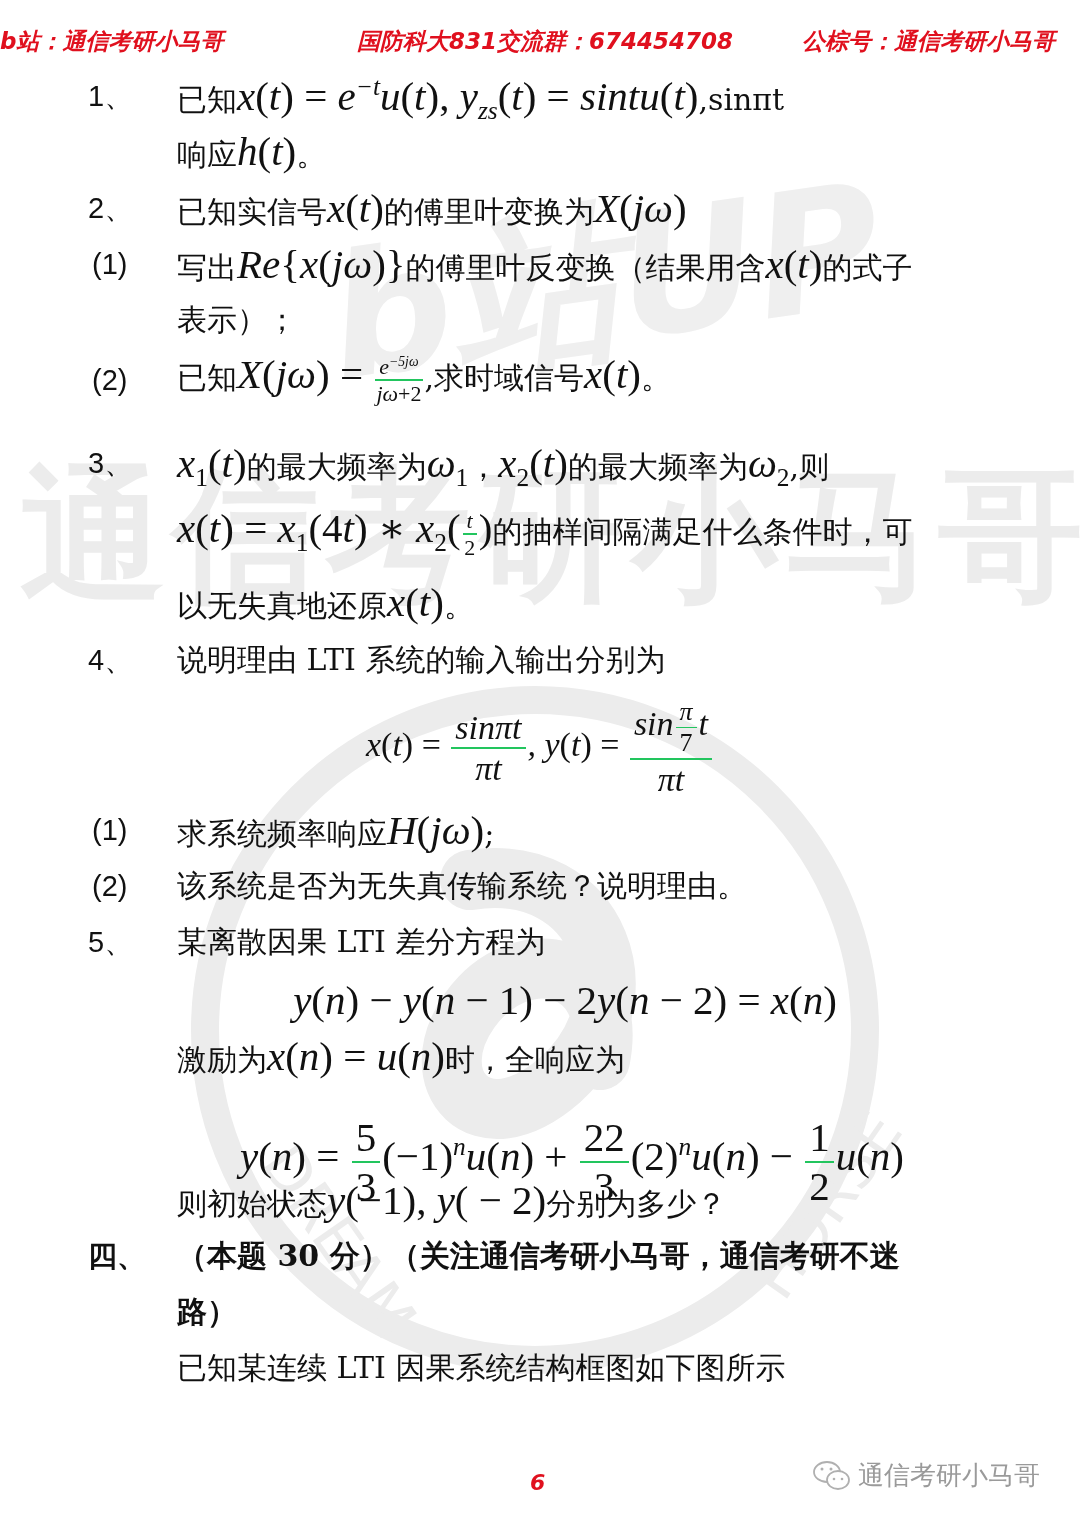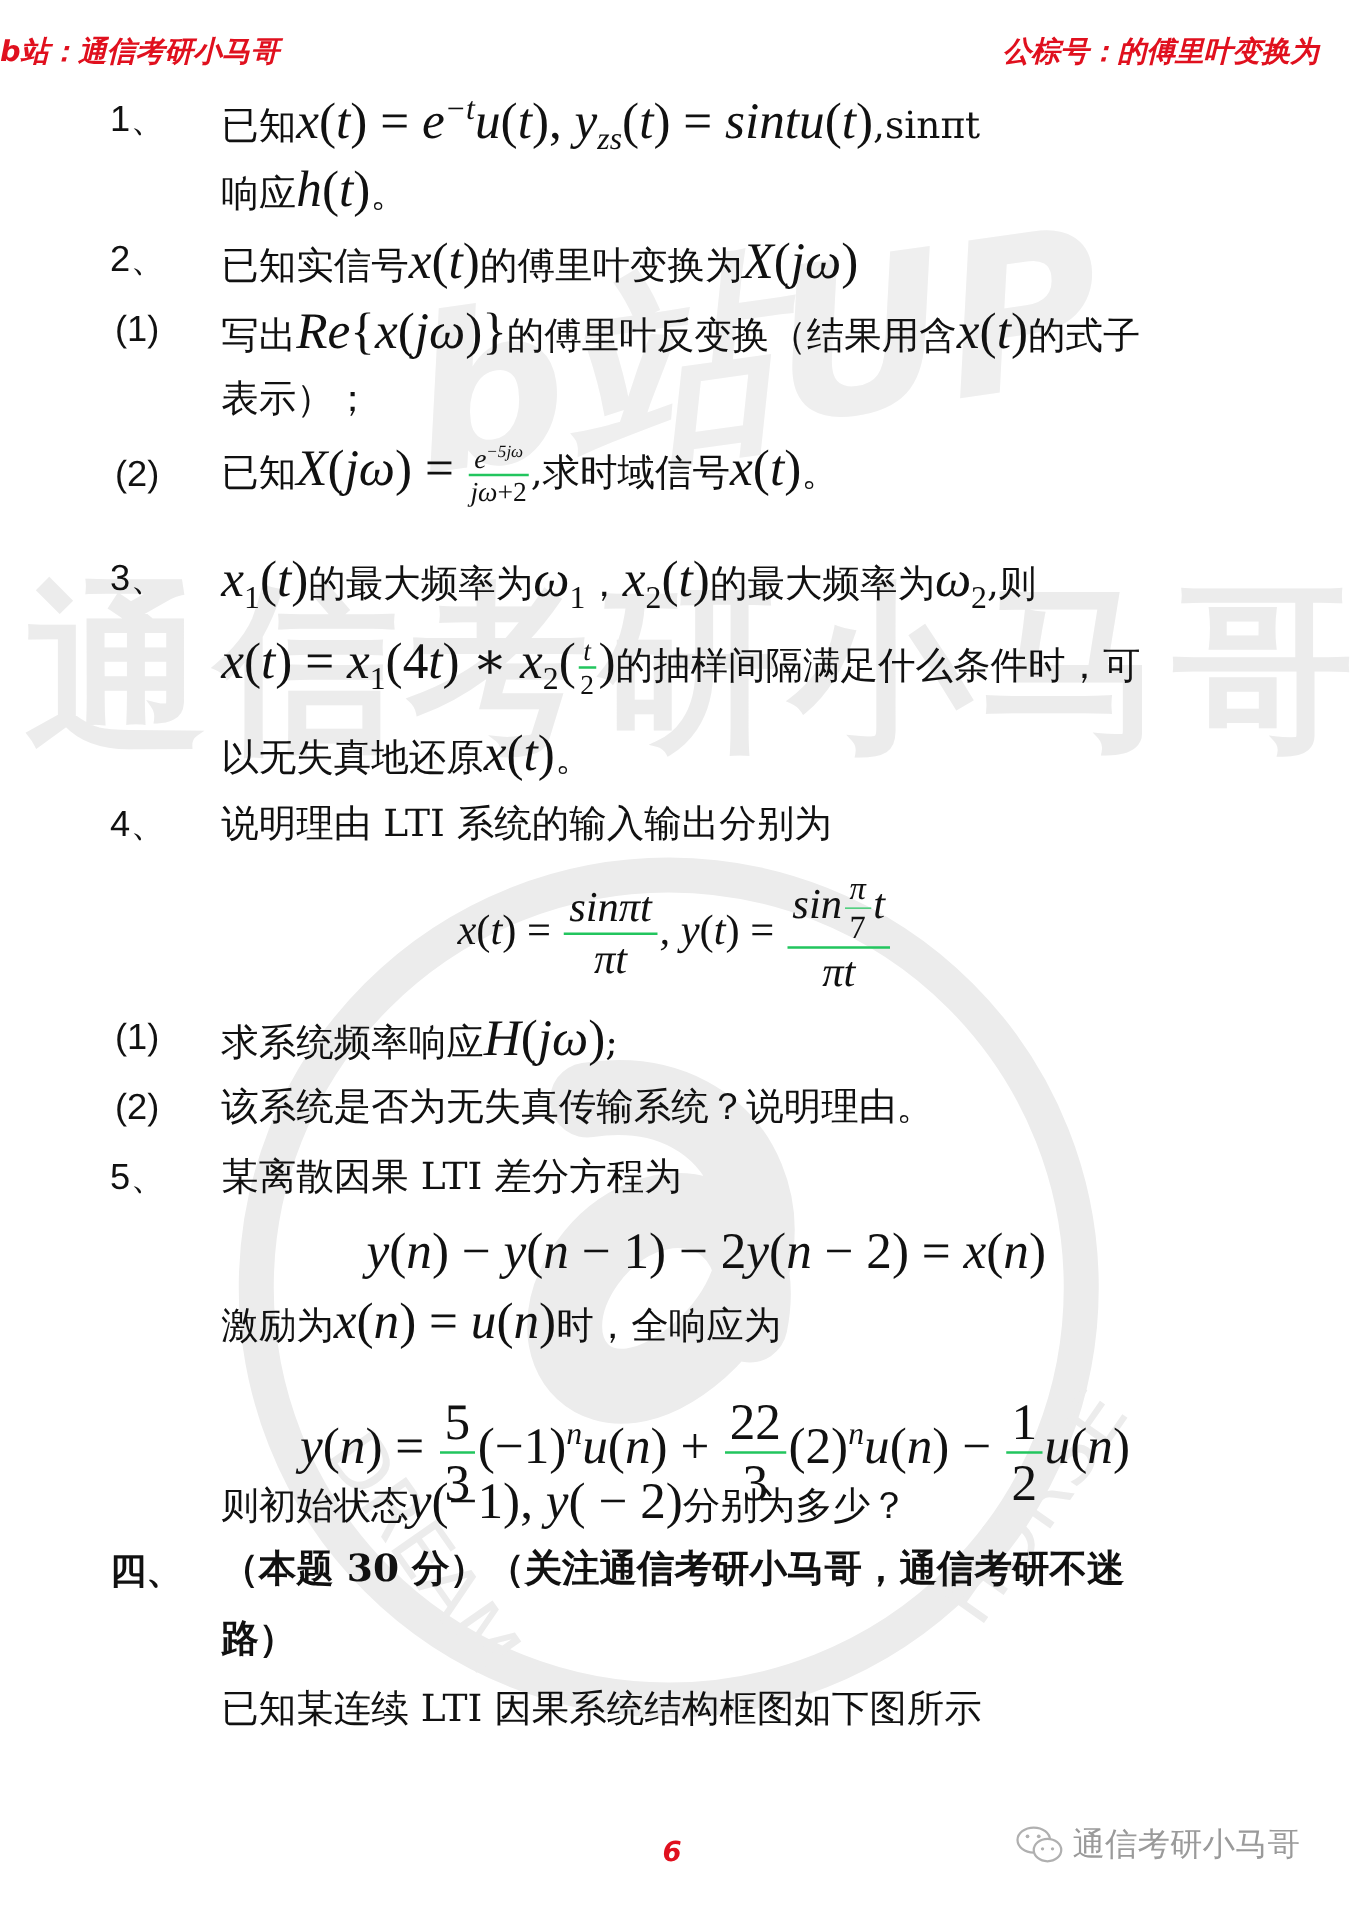--- a/index.html
+++ b/index.html
@@ -50,21 +50,22 @@
   <text x="330" y="350" font-size="170" fill="#efefef" font-family="DejaVu Sans, sans-serif" font-style="italic" font-weight="bold" transform="rotate(-8 540 300)">b站UP</text>
   <text x="20" y="585" font-size="145" fill="#ececec" font-family="DejaVu Serif, serif" font-weight="bold" letter-spacing="8">通信考研小马哥</text>
   <circle cx="535" cy="1030" r="330" fill="none" stroke="#ececec" stroke-width="28"></circle>
   <path d="M470 880 C 600 860, 650 1000, 560 1080 C 480 1150, 420 1080, 470 1010 C 520 940, 620 960, 600 1060" fill="none" stroke="#ececec" stroke-width="60" stroke-linecap="round"></path>
   <text x="230" y="1180" font-size="60" fill="#ececec" font-family="DejaVu Sans, sans-serif" transform="rotate(55 260 1200)">DREAM</text>
   <text x="730" y="1300" font-size="60" fill="#ececec" font-family="DejaVu Sans, sans-serif" transform="rotate(-55 760 1250)">HORSE</text>
 </svg>
 
 <div class="header">
   <span class="hl">b站：通信考研小马哥</span>
-  <span class="hr">公棕号：的傅里叶变换为</span>
+  <span class="hc">国防科大831交流群：674454708</span>
+  <span class="hr">公棕号：通信考研小马哥</span>
 </div>
 
 <div class="line" style="top:76px;">
   <span class="num">1、</span>
   <span class="body" style="white-space:nowrap;">
     <span>已知</span><span class="math">x<span class="up">(</span>t<span class="up">) = </span>e<sup>−t</sup>u<span class="up">(</span>t<span class="up">),</span> y<sub>zs</sub><span class="up">(</span>t<span class="up">) = </span>sintu<span class="up">(</span>t<span class="up">)</span></span><span>,sinπt</span>
   </span>
 </div>
 <div class="line" style="top:131px;">
   <span class="body"><span>响应</span><span class="math">h<span class="up">(</span>t<span class="up">)</span></span><span>。</span></span>

